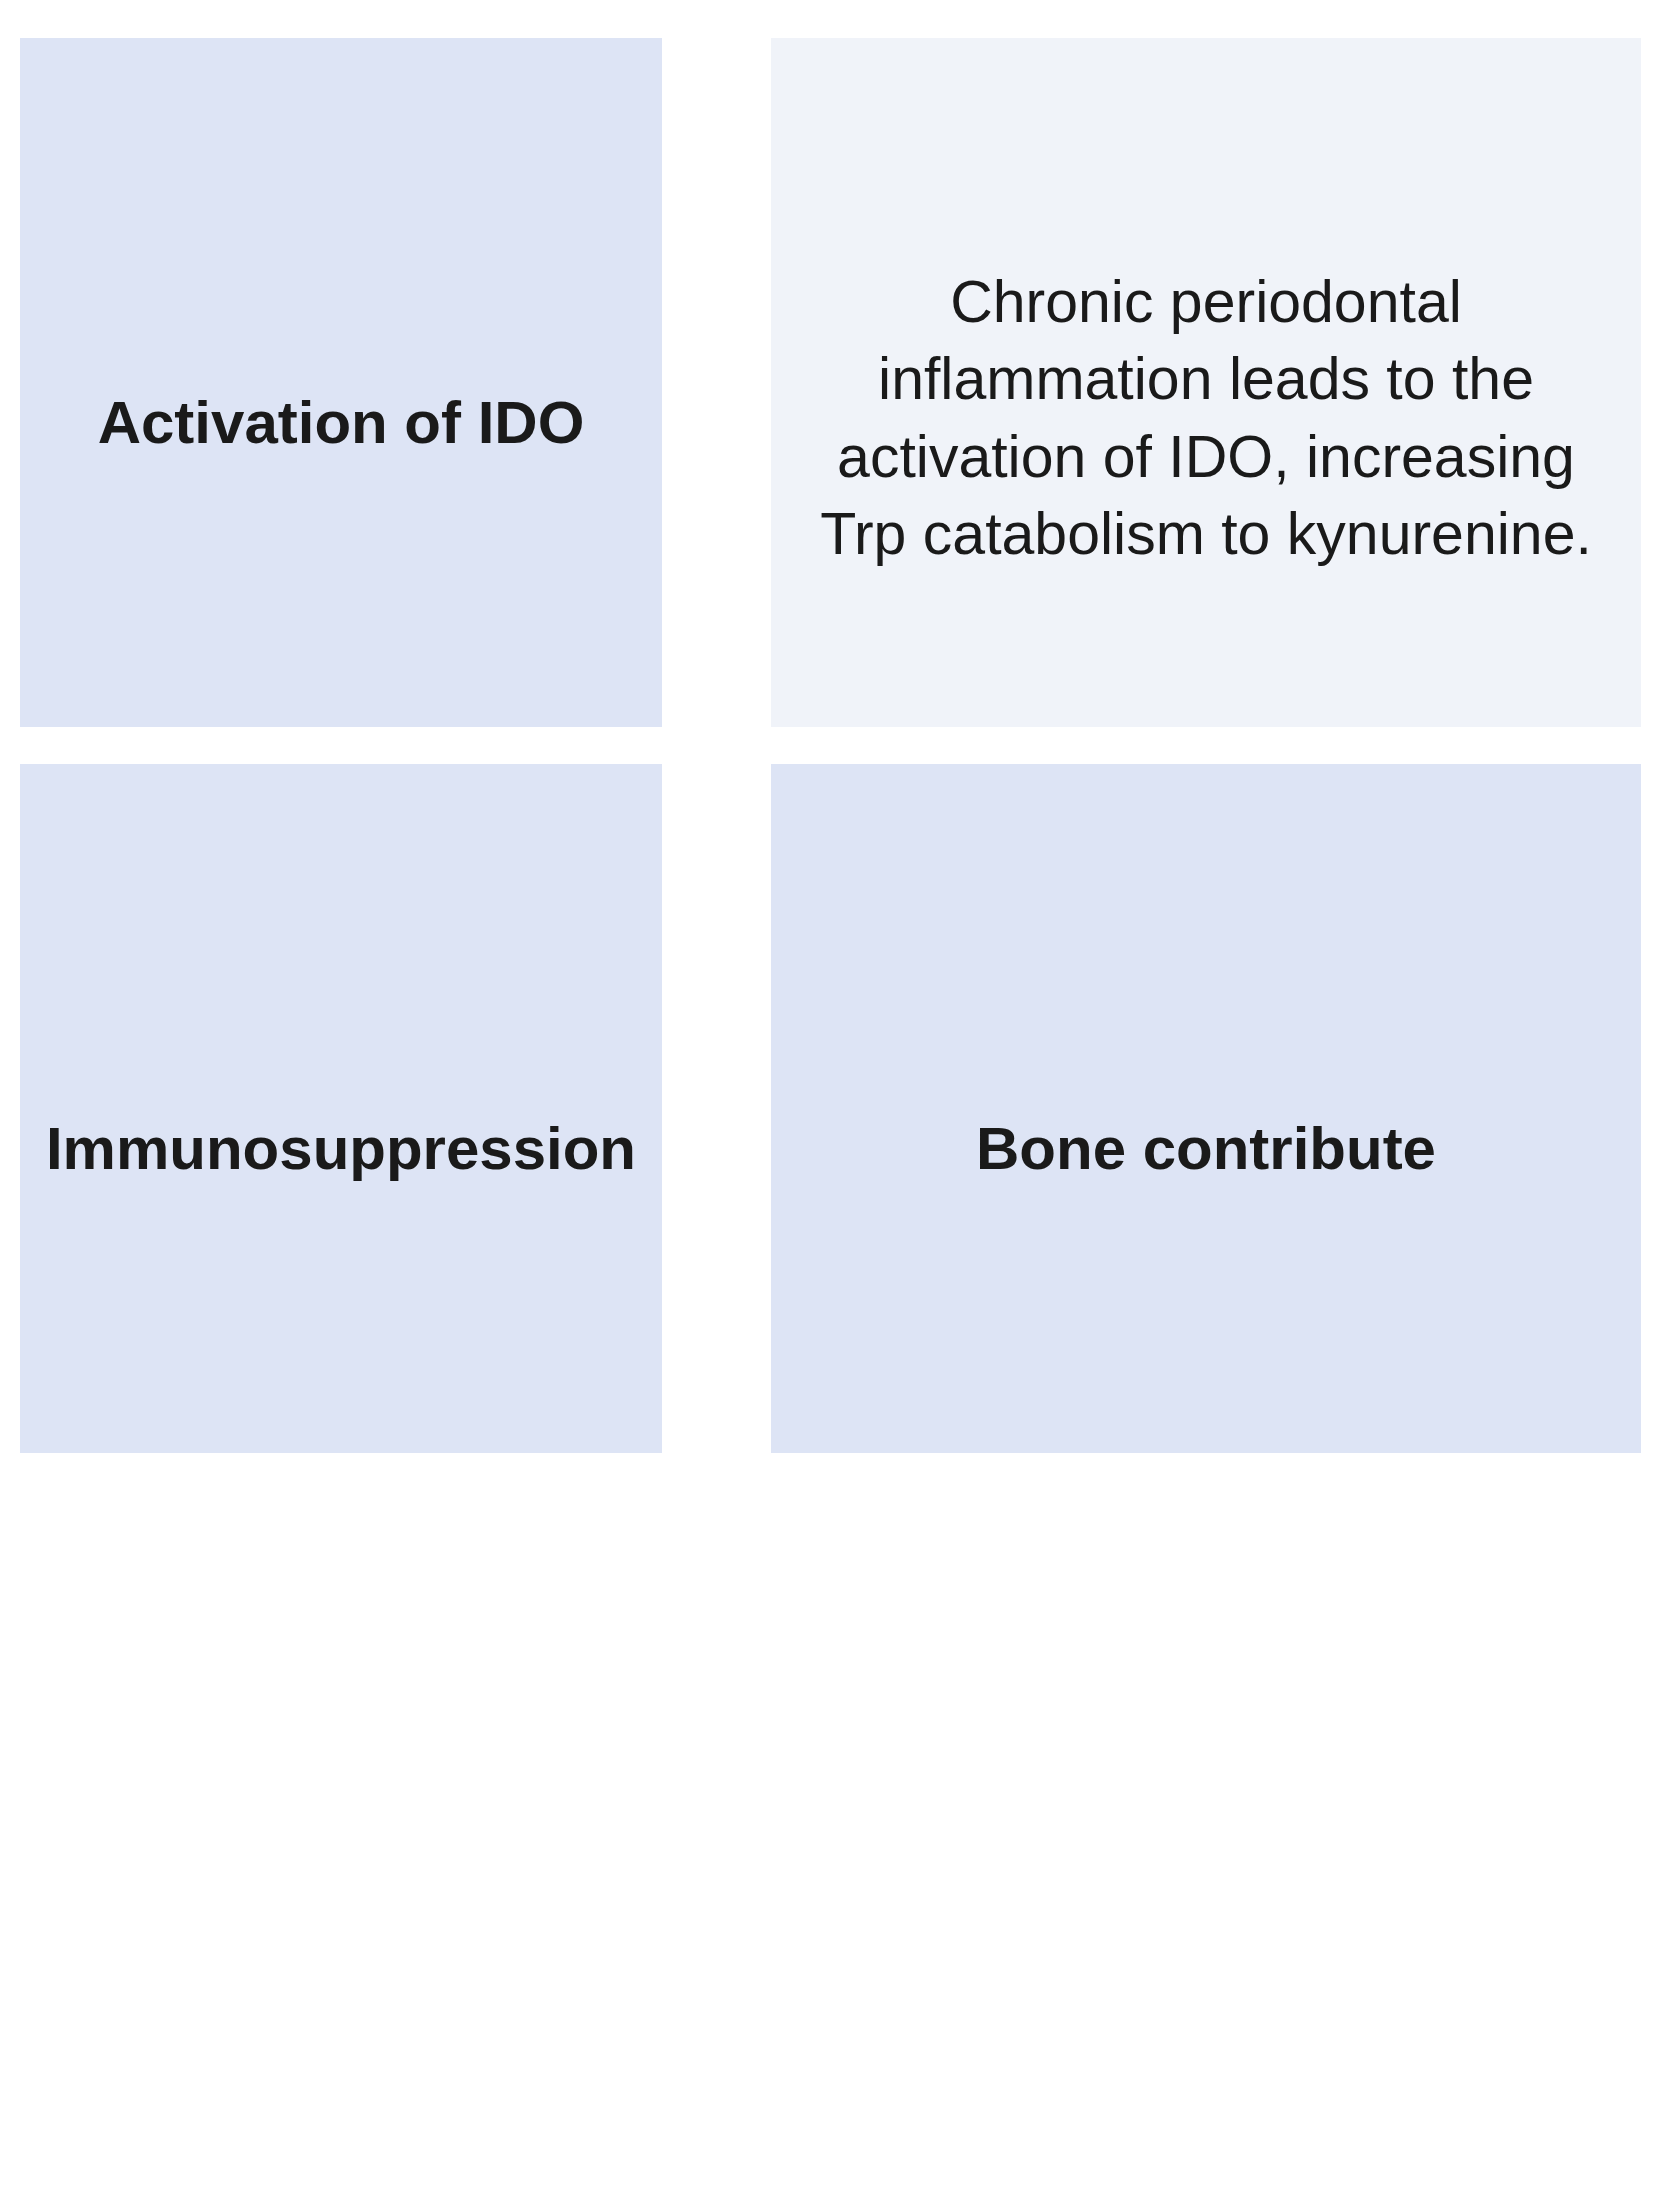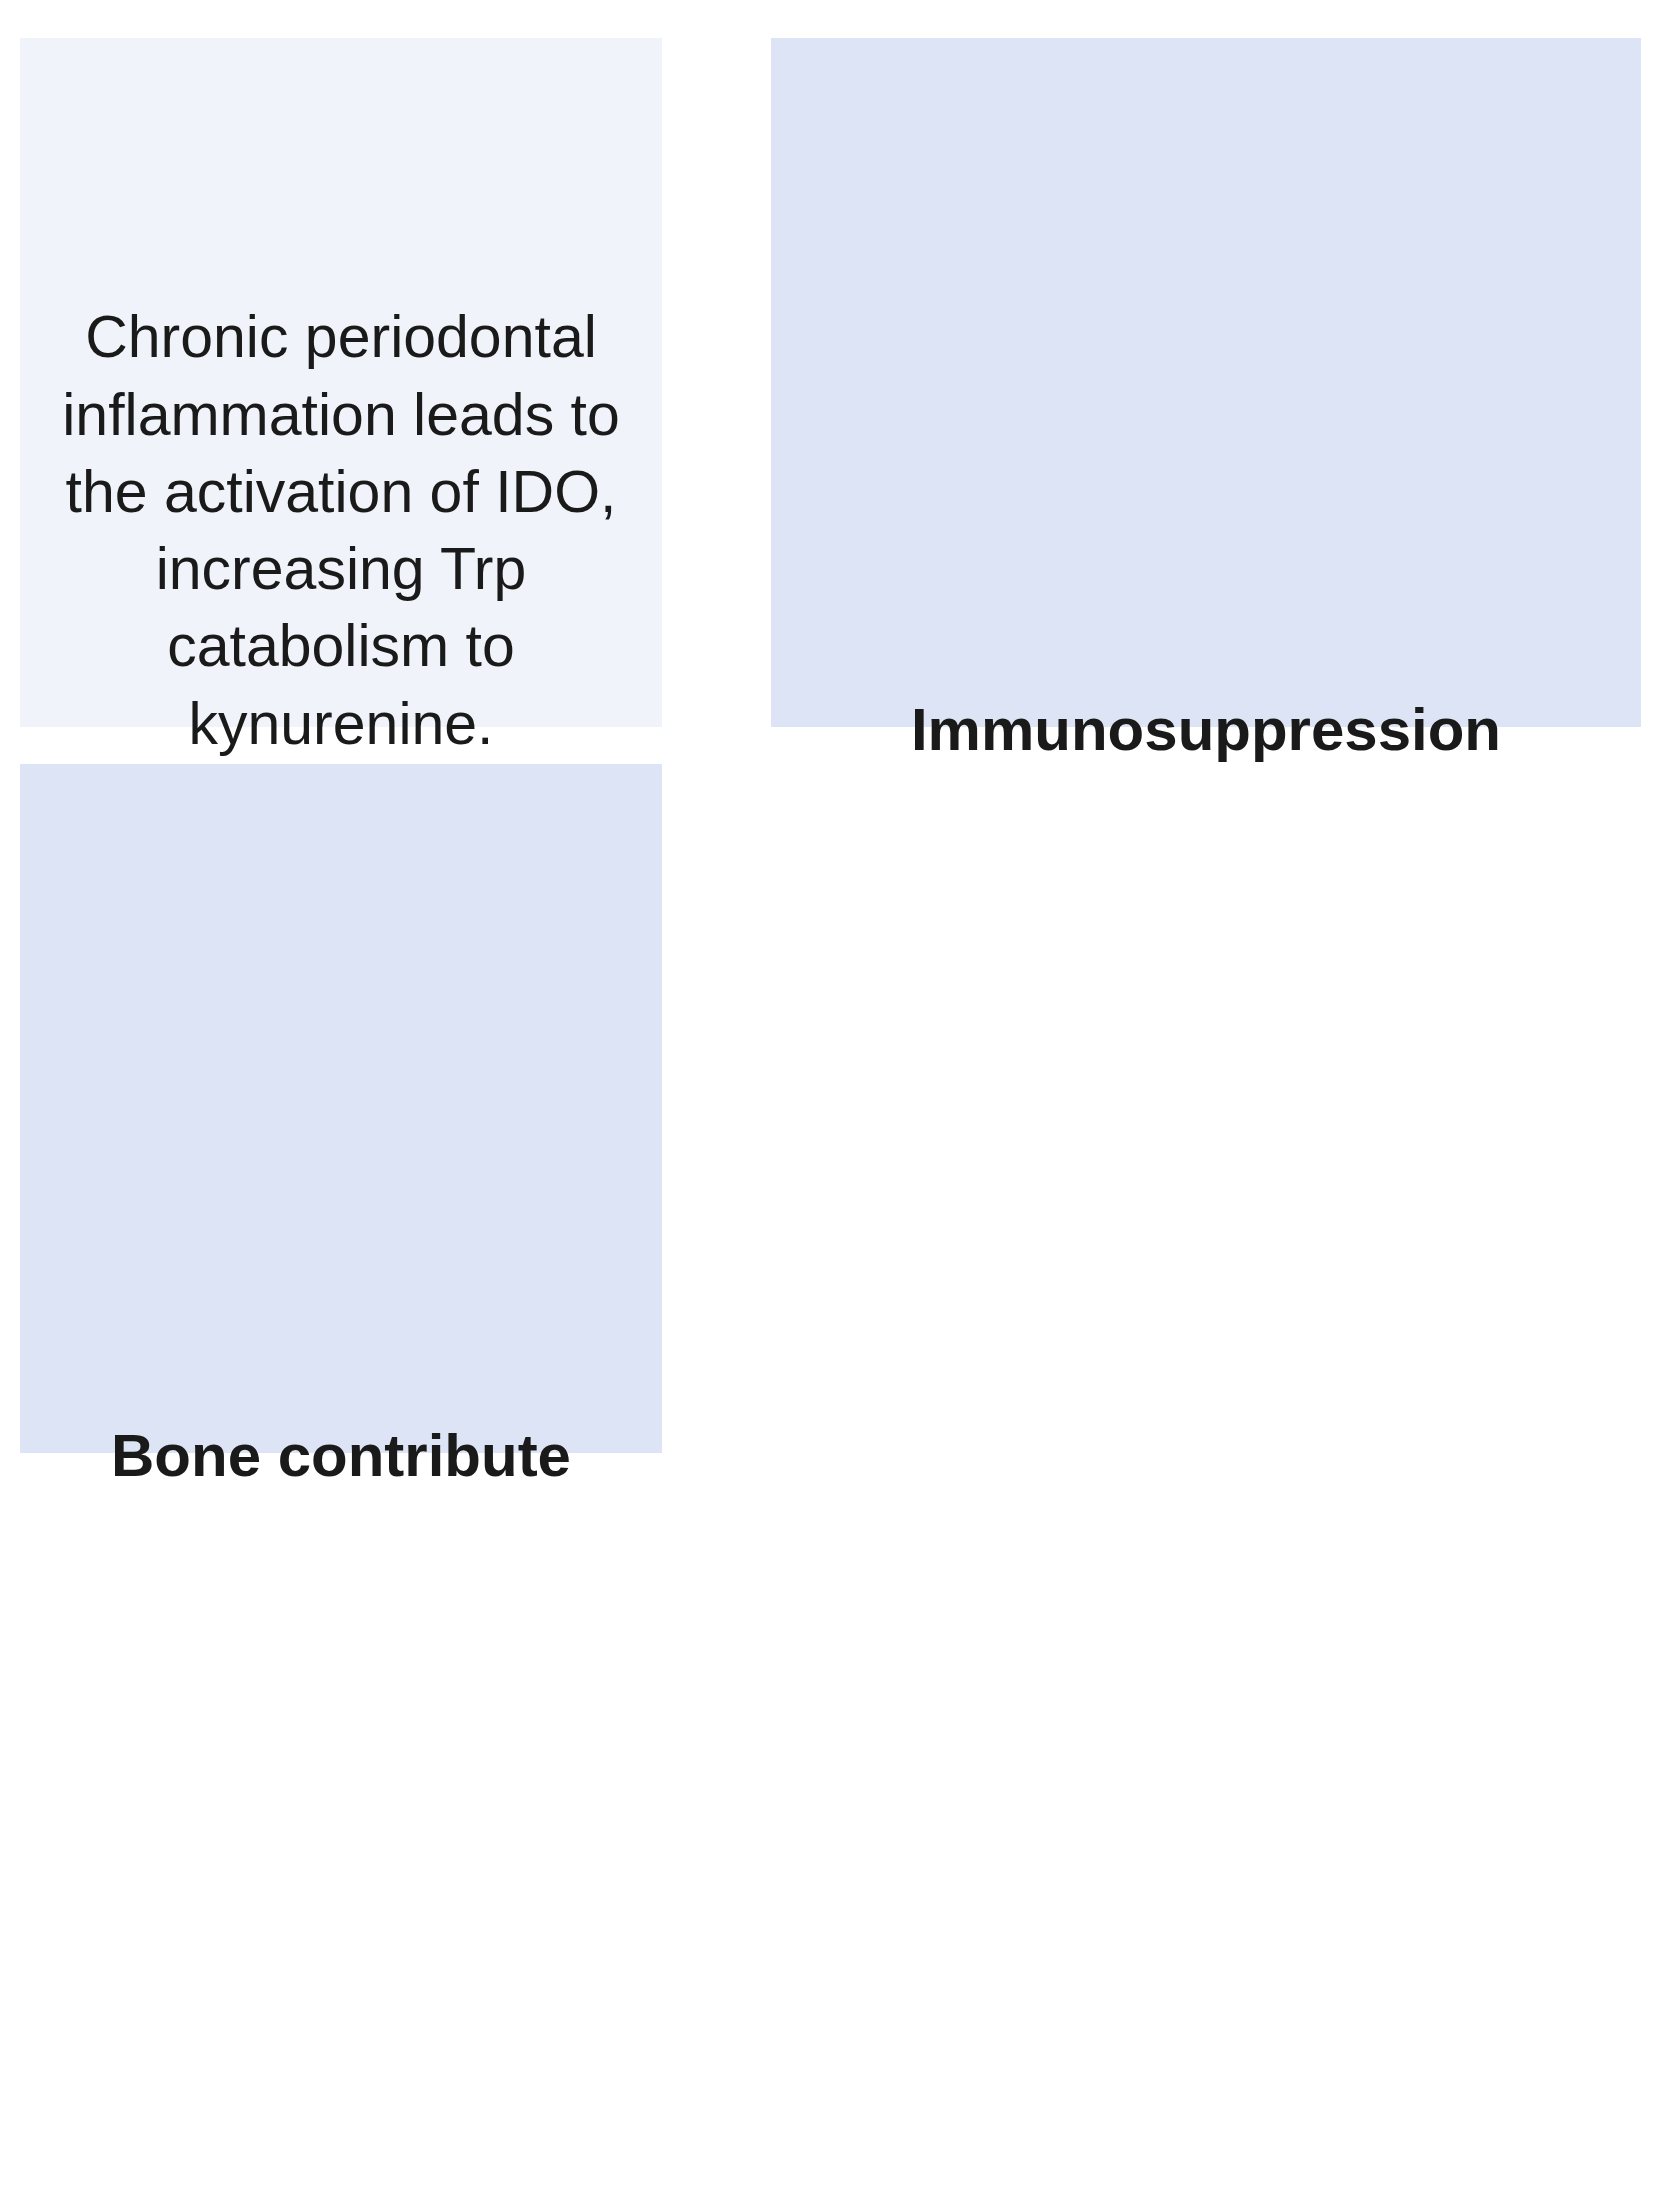--- a/index.html
+++ b/index.html
@@ -17,21 +17,21 @@
   .grid {
     display: grid;
     grid-template-columns: 642px 870px;
     column-gap: 109px;
     row-gap: 37px;
     padding: 38px 0 0 20px;
   }
   .cell {
     height: 689px;
     display: flex;
-    align-items: flex-end;
+    align-items: center;
     justify-content: center;
     text-align: center;
     box-sizing: border-box;
   }
   .title-cell {
     background: var(--title-bg, #dde4f5);
   }
   .desc-cell {
     background: var(--desc-bg, #f0f3f9);
   }
@@ -49,20 +49,23 @@
     transform: translateY(36px);
     padding: 0 38px;
     max-width: 795px;
   }
 </style>
 </head>
 <body style="background: rgb(255, 255, 255);">
 
 <div class="grid">
 
+  <div class="cell title-cell">
+    <div class="title-text">Activation of IDO</div>
+  </div>
   <div class="cell desc-cell">
     <div class="desc-text">Chronic periodontal inflammation leads to the activation of IDO, increasing Trp catabolism to kynurenine.</div>
   </div>
 
   <div class="cell title-cell">
     <div class="title-text">Immunosuppression</div>
   </div>
 
   <div class="cell title-cell">
     <div class="title-text">Bone contribute</div>

